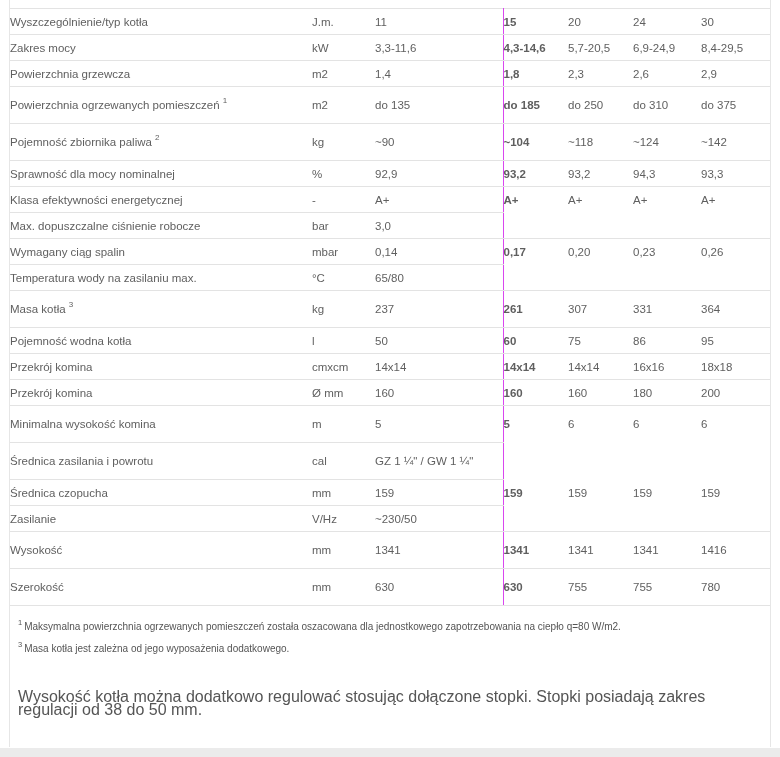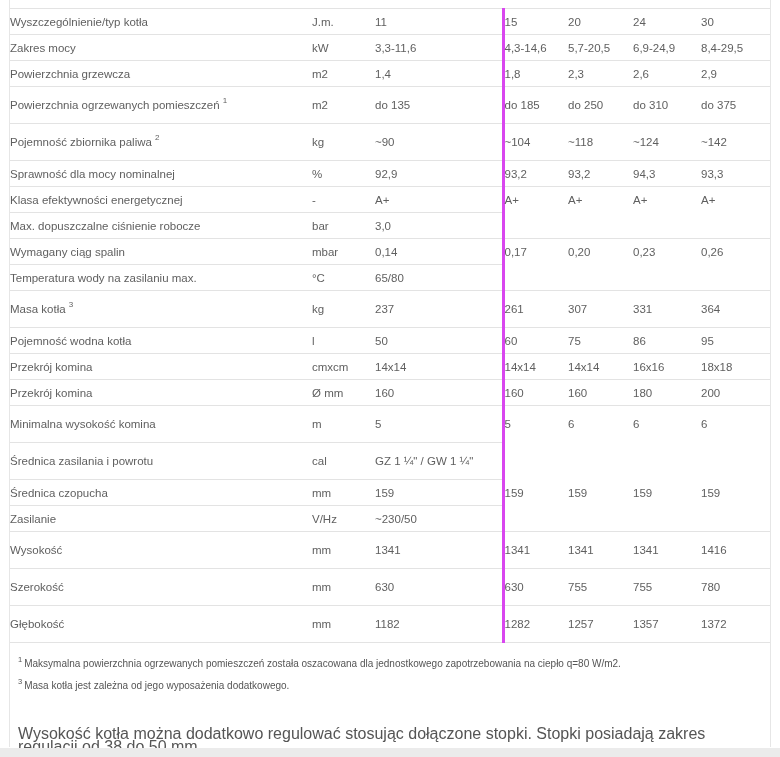--- a/index.html
+++ b/index.html
@@ -35,21 +35,21 @@
     border-bottom: 1px solid #e3e3e3;
     padding: 0;
     white-space: nowrap;
     overflow: visible;
   }
   tr.tall td { height: 37px; }
   td.c-label { padding-left: 8px; margin-top: 37px; }
   td.c-unit  { padding-left: 2px; margin-top: 38px; }
   td.c-val   { padding-left: 8px; }
   
-  table.spec-table td:nth-child(4) { border-left: 3px solid #d946ef; }
+  table.spec-table td:nth-child(4) { border-left: 1px solid #d946ef; font-weight: bold; }
   
   tr.cut td:nth-child(n+4) { border-bottom: none; }
   sup {
     font-size: 8px;
     line-height: 0;
     position: relative;
     top: -1px;
   }
   .footnotes { padding: 14px 10px 0 8px; }
   .footnote {
@@ -251,29 +251,20 @@
         </tr>
         <tr class="tall">
           <td class="c-label">Szerokość</td>
           <td class="c-unit">mm</td>
           <td class="c-val">630</td>
           <td class="c-val">630</td>
           <td class="c-val">755</td>
           <td class="c-val">755</td>
           <td class="c-val">780</td>
         </tr>
-        <tr class="tall">
-          <td class="c-label">Głębokość</td>
-          <td class="c-unit">mm</td>
-          <td class="c-val">1182</td>
-          <td class="c-val">1282</td>
-          <td class="c-val">1257</td>
-          <td class="c-val">1357</td>
-          <td class="c-val">1372</td>
-        </tr>
       </tbody>
   </table>
 
   <div class="footnotes">
       <div class="footnote"><sup>1</sup><span>Maksymalna powierzchnia ogrzewanych pomieszczeń została oszacowana dla jednostkowego zapotrzebowania na ciepło q=80 W/m2.</span></div>
       <div class="footnote"><sup>3</sup><span>Masa kotła jest zależna od jego wyposażenia dodatkowego.</span></div>
     </div>
 
   <div class="regulation-note">Wysokość kotła można dodatkowo regulować stosując dołączone stopki. Stopki posiadają zakres regulacji od 38 do 50 mm.</div>
 

